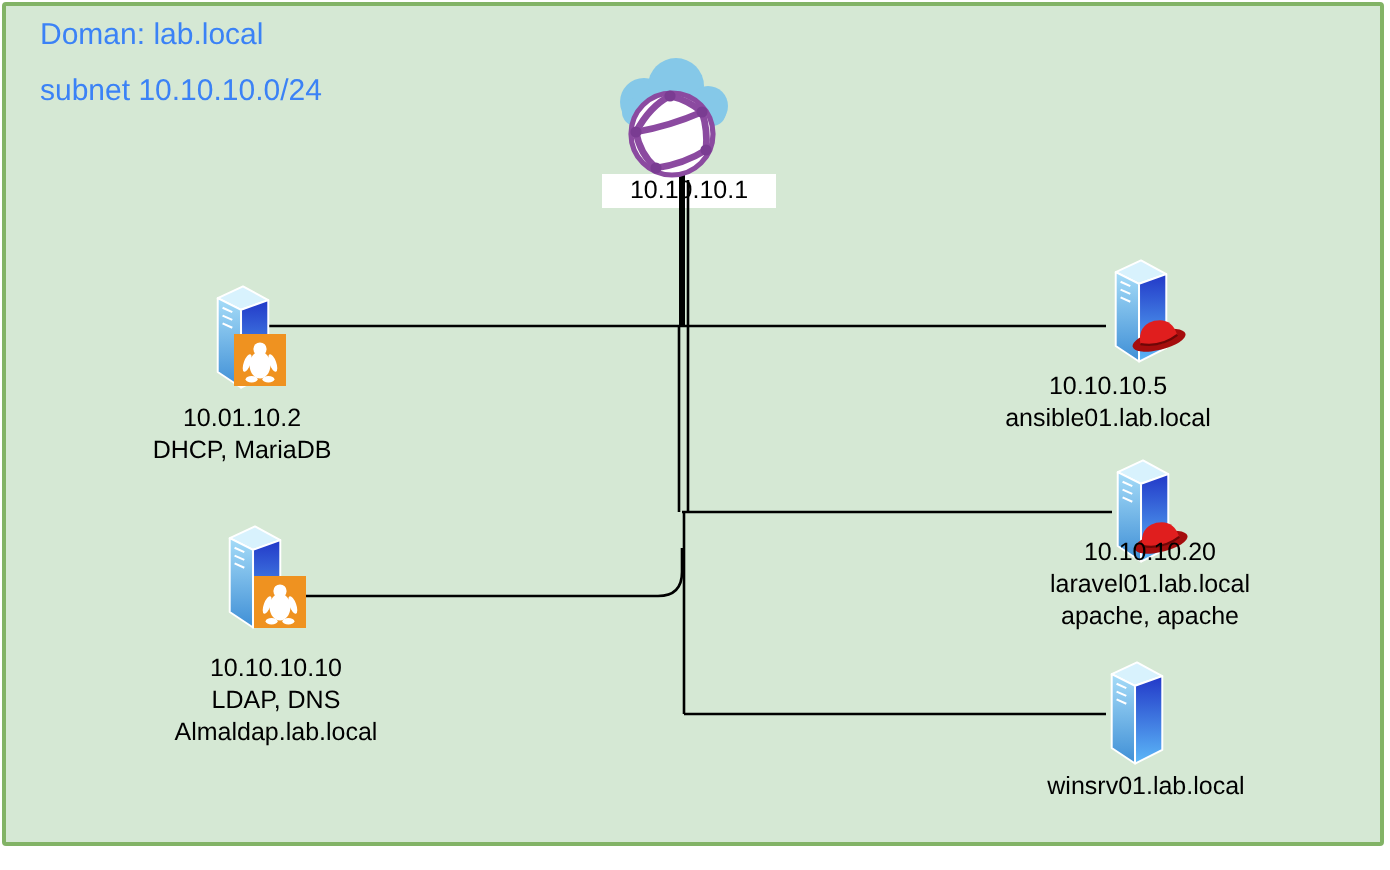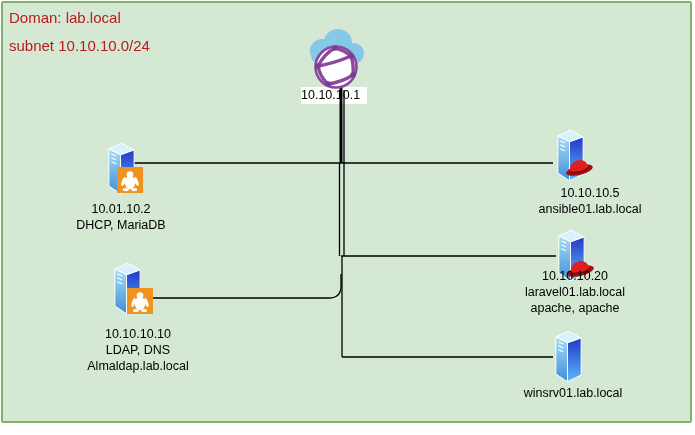--- a/index.html
+++ b/index.html
@@ -1,29 +1,29 @@
 <!DOCTYPE html>
 <html><head>
 <meta charset="utf-8">
 <style>
   html,body{margin:0;padding:0;}
   .canvas{position:relative;width:695px;height:435px;background:#ffffff;
           font-family:"Liberation Sans",sans-serif;overflow:hidden;}
   .frame{position:absolute;left:1px;top:1px;width:687px;height:418px;
          background:#d5e8d4;border:2px solid #82b366;border-radius:2px;}
-  .hdr{position:absolute;left:9px;color:#b91c1c;font-size:15px;white-space:nowrap;text-align:right;}
+  .hdr{position:absolute;left:20px;color:#3b82f6;font-size:15px;white-space:nowrap;text-align:right;}
   .hdr.l1{top:9px;}
   .hdr.l2{top:37px;}
   .wires{position:absolute;left:0;top:0;pointer-events:none;}
   .abs{position:absolute;}
   .nodelabel{position:absolute;width:176px;text-align:center;color:#000;
              font-size:12.5px;line-height:16px;white-space:nowrap;}
-  .iplabel{position:absolute;left:301px;top:87px;width:66px;height:17px;
+  .iplabel{position:absolute;left:301px;top:87px;width:87px;height:17px;
            background:#ffffff;color:#000;font-size:12.5px;line-height:17px;
-           }
+           text-align:center;}
   svg{display:block;}
   .defs{position:absolute;width:0;height:0;}
 </style>
 </head>
 <body>
 
 <div class="canvas">
 
   <svg class="defs" aria-hidden="true">
     <defs>
@@ -127,21 +127,21 @@
     <div>LDAP, DNS</div>
     <div>Almaldap.lab.local</div>
   </div>
 
   <svg class="abs" style="left:553px;top:128px;" width="35" height="55" viewBox="0 0 36 56">
       <use href="#tower"></use>
     </svg>
   <svg class="abs" style="left:564px;top:157px;" width="30" height="21" viewBox="0 0 30 21">
       <use href="#redhat"></use>
     </svg>
-  <div class="nodelabel" style="left:502px;top:185px;">
+  <div class="nodelabel" style="left:466px;top:185px;">
     <div>10.10.10.5</div>
     <div>ansible01.lab.local</div>
   </div>
 
   <svg class="abs" style="left:554px;top:228px;" width="35" height="55" viewBox="0 0 36 56">
       <use href="#tower"></use>
     </svg>
   <svg class="abs" style="left:565px;top:258px;" width="30" height="21" viewBox="0 0 30 21">
       <use href="#redhat"></use>
     </svg>

